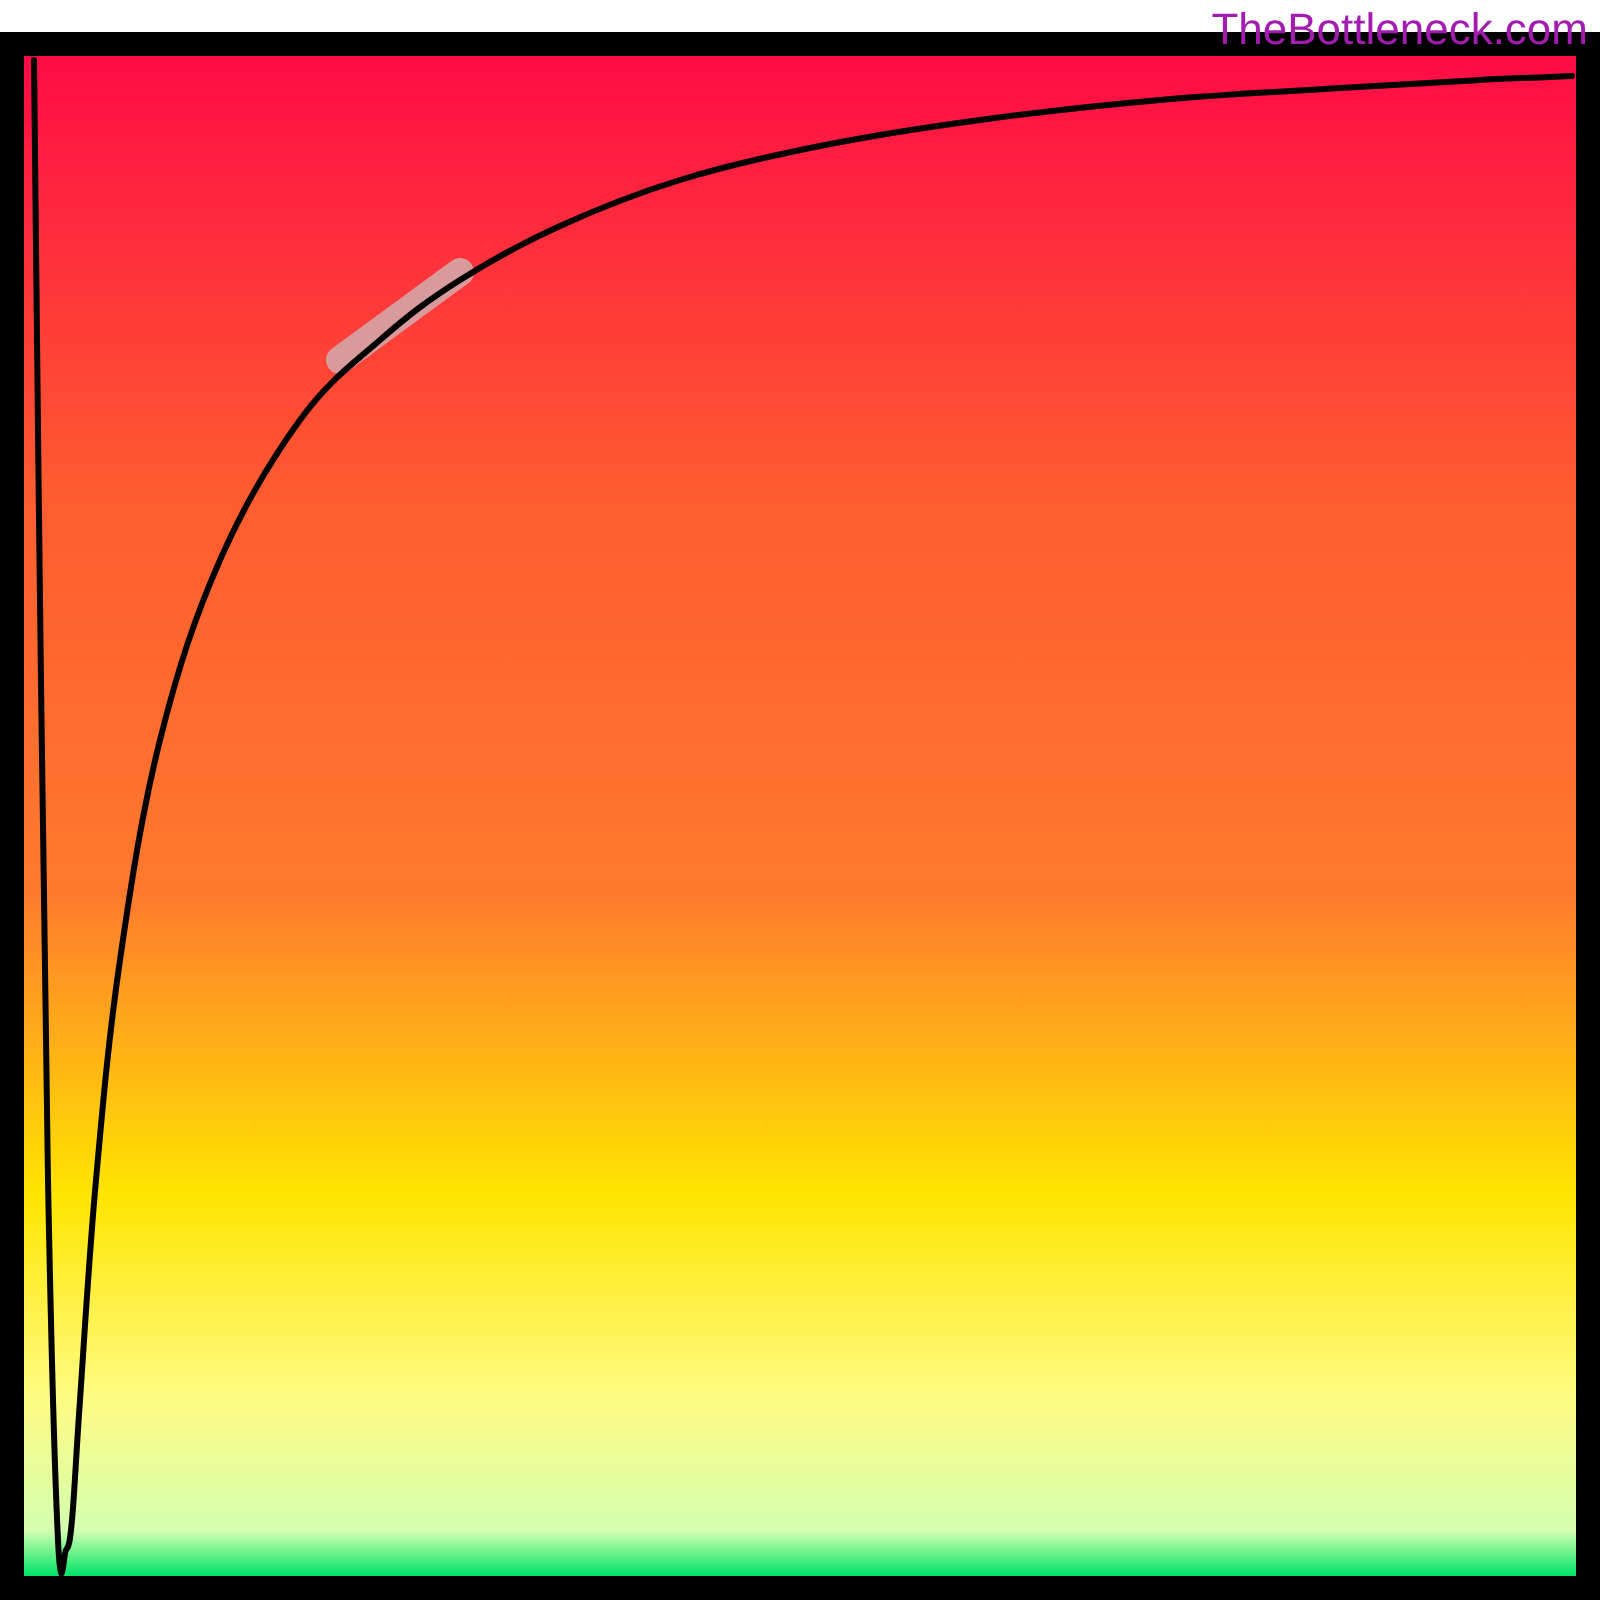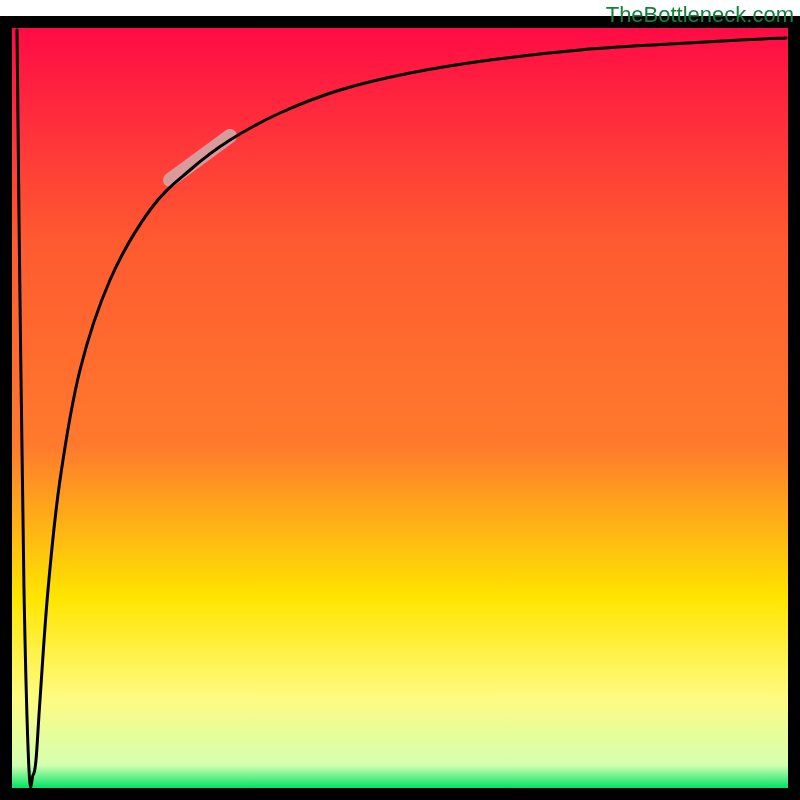--- a/index.html
+++ b/index.html
@@ -8,21 +8,21 @@
     position: relative;
     width: 800px;
     height: 800px;
   }
   .watermark {
     position: absolute;
     top: 2px;
     right: 6px;
     font-family: Arial, Helvetica, sans-serif;
     font-size: 22px;
-    color: #15803d;
+    color: #a21caf;
     z-index: 4;
   }
   svg.chart {
     position: absolute;
     inset: 0;
     width: 800px;
     height: 800px;
   }
 </style>
 </head>

